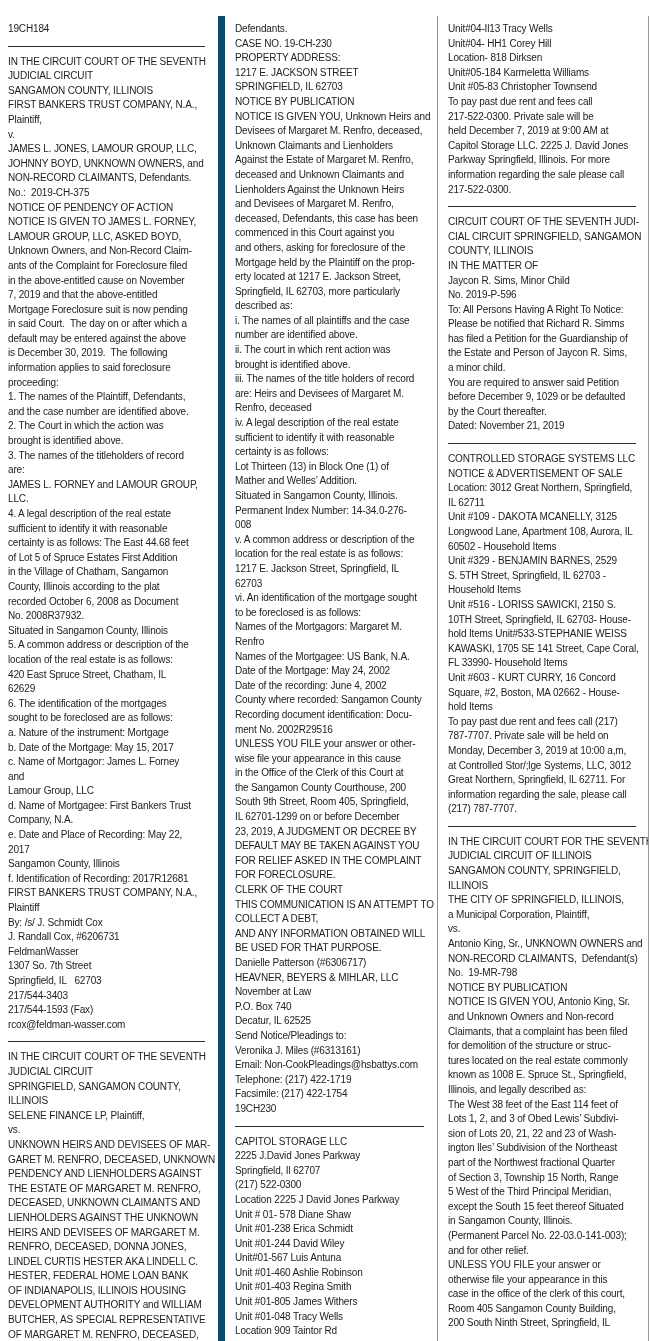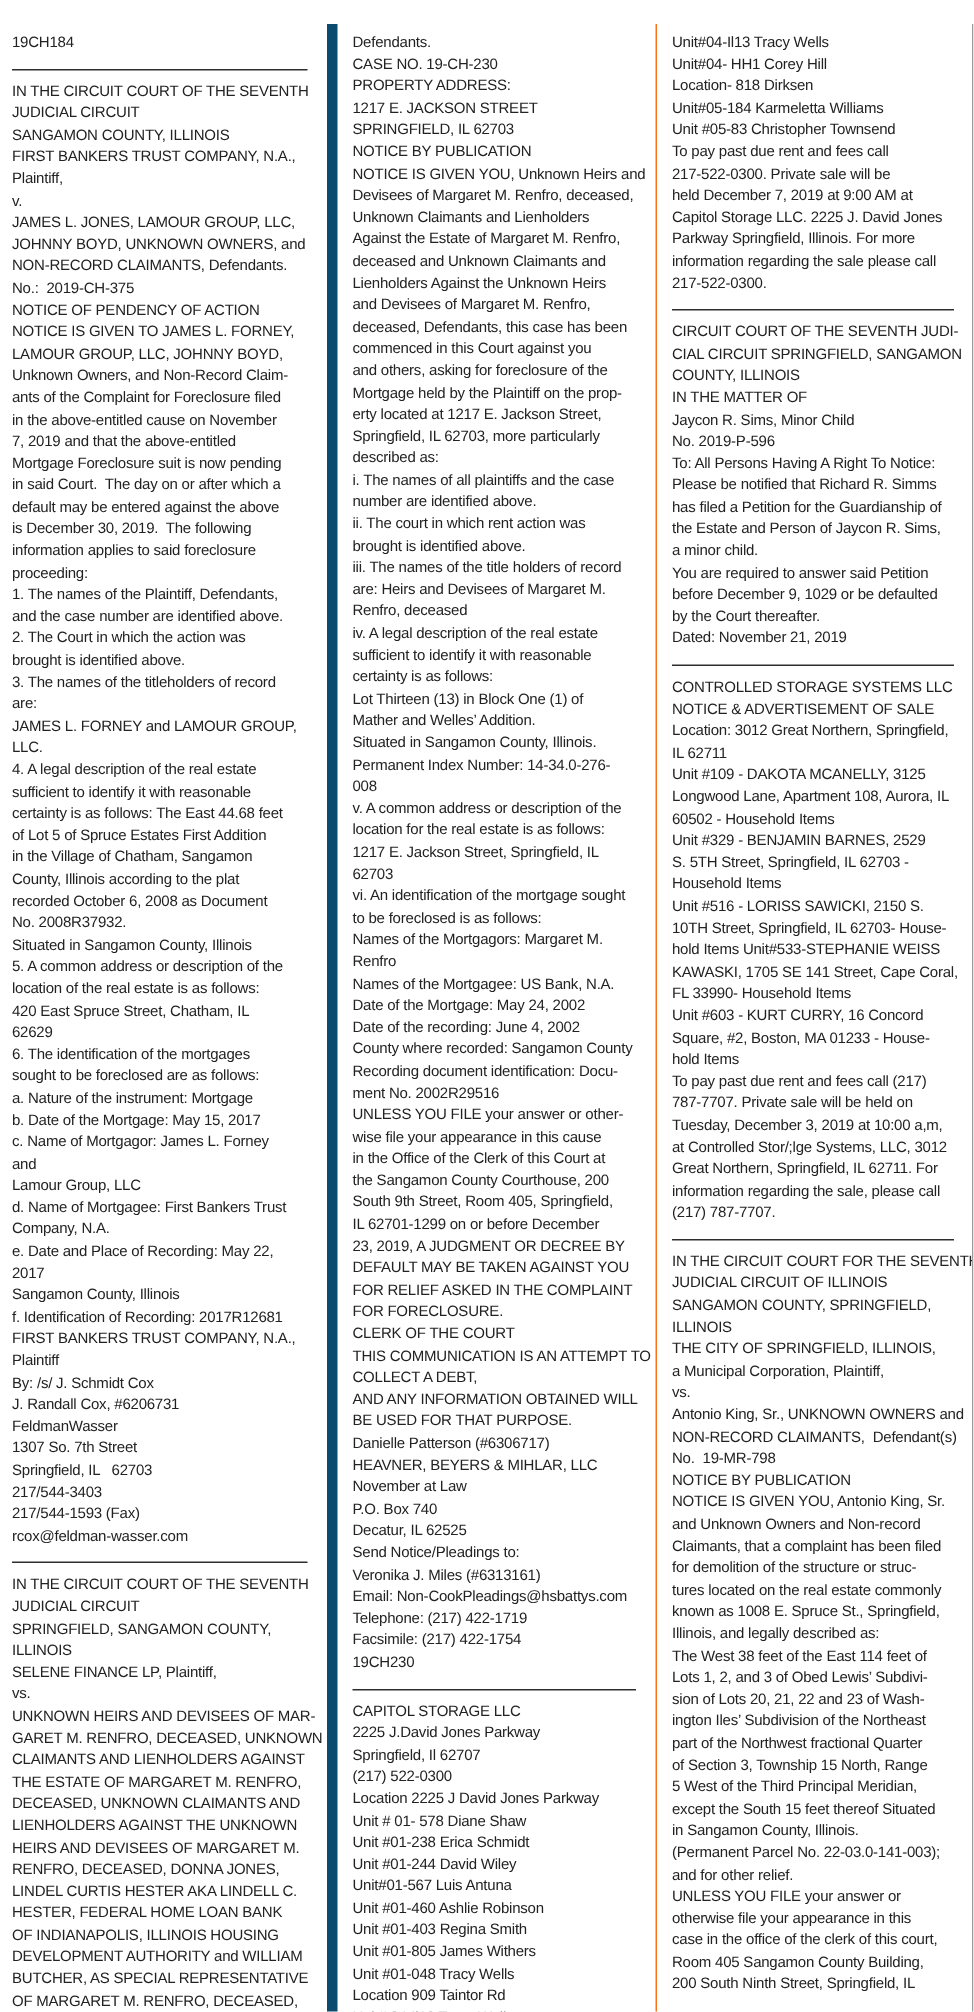--- a/index.html
+++ b/index.html
@@ -53,21 +53,21 @@
         <div class="line">SANGAMON COUNTY, ILLINOIS</div>
         <div class="line">FIRST BANKERS TRUST COMPANY, N.A.,</div>
         <div class="line">Plaintiff,</div>
         <div class="line">v.</div>
         <div class="line">JAMES L. JONES, LAMOUR GROUP, LLC,</div>
         <div class="line">JOHNNY BOYD, UNKNOWN OWNERS, and</div>
         <div class="line">NON-RECORD CLAIMANTS, Defendants.</div>
         <div class="line">No.:  2019-CH-375</div>
         <div class="line">NOTICE OF PENDENCY OF ACTION</div>
         <div class="line">NOTICE IS GIVEN TO JAMES L. FORNEY,</div>
-        <div class="line">LAMOUR GROUP, LLC, JOHNNY BOYD,</div>
+        <div class="line">LAMOUR GROUP, LLC, ASKED BOYD,</div>
         <div class="line">Unknown Owners, and Non-Record Claim-</div>
         <div class="line">ants of the Complaint for Foreclosure filed</div>
         <div class="line">in the above-entitled cause on November</div>
         <div class="line">7, 2019 and that the above-entitled</div>
         <div class="line">Mortgage Foreclosure suit is now pending</div>
         <div class="line">in said Court.  The day on or after which a</div>
         <div class="line">default may be entered against the above</div>
         <div class="line">is December 30, 2019.  The following</div>
         <div class="line">information applies to said foreclosure</div>
         <div class="line">proceeding:</div>
@@ -119,21 +119,21 @@
       <hr class="rule">
       <div class="notice">
         <div class="line">IN THE CIRCUIT COURT OF THE SEVENTH</div>
         <div class="line">JUDICIAL CIRCUIT</div>
         <div class="line">SPRINGFIELD, SANGAMON COUNTY,</div>
         <div class="line">ILLINOIS</div>
         <div class="line">SELENE FINANCE LP, Plaintiff,</div>
         <div class="line">vs.</div>
         <div class="line">UNKNOWN HEIRS AND DEVISEES OF MAR-</div>
         <div class="line">GARET M. RENFRO, DECEASED, UNKNOWN</div>
-        <div class="line">CLAIMANTS AND LIENHOLDERS AGAINST</div>
+        <div class="line">PENDENCY AND LIENHOLDERS AGAINST</div>
         <div class="line">THE ESTATE OF MARGARET M. RENFRO,</div>
         <div class="line">DECEASED, UNKNOWN CLAIMANTS AND</div>
         <div class="line">LIENHOLDERS AGAINST THE UNKNOWN</div>
         <div class="line">HEIRS AND DEVISEES OF MARGARET M.</div>
         <div class="line">RENFRO, DECEASED, DONNA JONES,</div>
         <div class="line">LINDEL CURTIS HESTER AKA LINDELL C.</div>
         <div class="line">HESTER, FEDERAL HOME LOAN BANK</div>
         <div class="line">OF INDIANAPOLIS, ILLINOIS HOUSING</div>
         <div class="line">DEVELOPMENT AUTHORITY and WILLIAM</div>
         <div class="line">BUTCHER, AS SPECIAL REPRESENTATIVE</div>
@@ -281,25 +281,25 @@
         <div class="line">60502 - Household Items</div>
         <div class="line">Unit #329 - BENJAMIN BARNES, 2529</div>
         <div class="line">S. 5TH Street, Springfield, IL 62703 -</div>
         <div class="line">Household Items</div>
         <div class="line">Unit #516 - LORISS SAWICKI, 2150 S.</div>
         <div class="line">10TH Street, Springfield, IL 62703- House-</div>
         <div class="line">hold Items Unit#533-STEPHANIE WEISS</div>
         <div class="line">KAWASKI, 1705 SE 141 Street, Cape Coral,</div>
         <div class="line">FL 33990- Household Items</div>
         <div class="line">Unit #603 - KURT CURRY, 16 Concord</div>
-        <div class="line">Square, #2, Boston, MA 01233 - House-</div>
+        <div class="line">Square, #2, Boston, MA 02662 - House-</div>
         <div class="line">hold Items</div>
         <div class="line">To pay past due rent and fees call (217)</div>
         <div class="line">787-7707. Private sale will be held on</div>
-        <div class="line">Tuesday, December 3, 2019 at 10:00 a,m,</div>
+        <div class="line">Monday, December 3, 2019 at 10:00 a,m,</div>
         <div class="line">at Controlled Stor/;lge Systems, LLC, 3012</div>
         <div class="line">Great Northern, Springfield, IL 62711. For</div>
         <div class="line">information regarding the sale, please call</div>
         <div class="line">(217) 787-7707.</div>
       </div>
       <hr class="rule">
       <div class="notice">
         <div class="line">IN THE CIRCUIT COURT FOR THE SEVENTH</div>
         <div class="line">JUDICIAL CIRCUIT OF ILLINOIS</div>
         <div class="line">SANGAMON COUNTY, SPRINGFIELD,</div>

